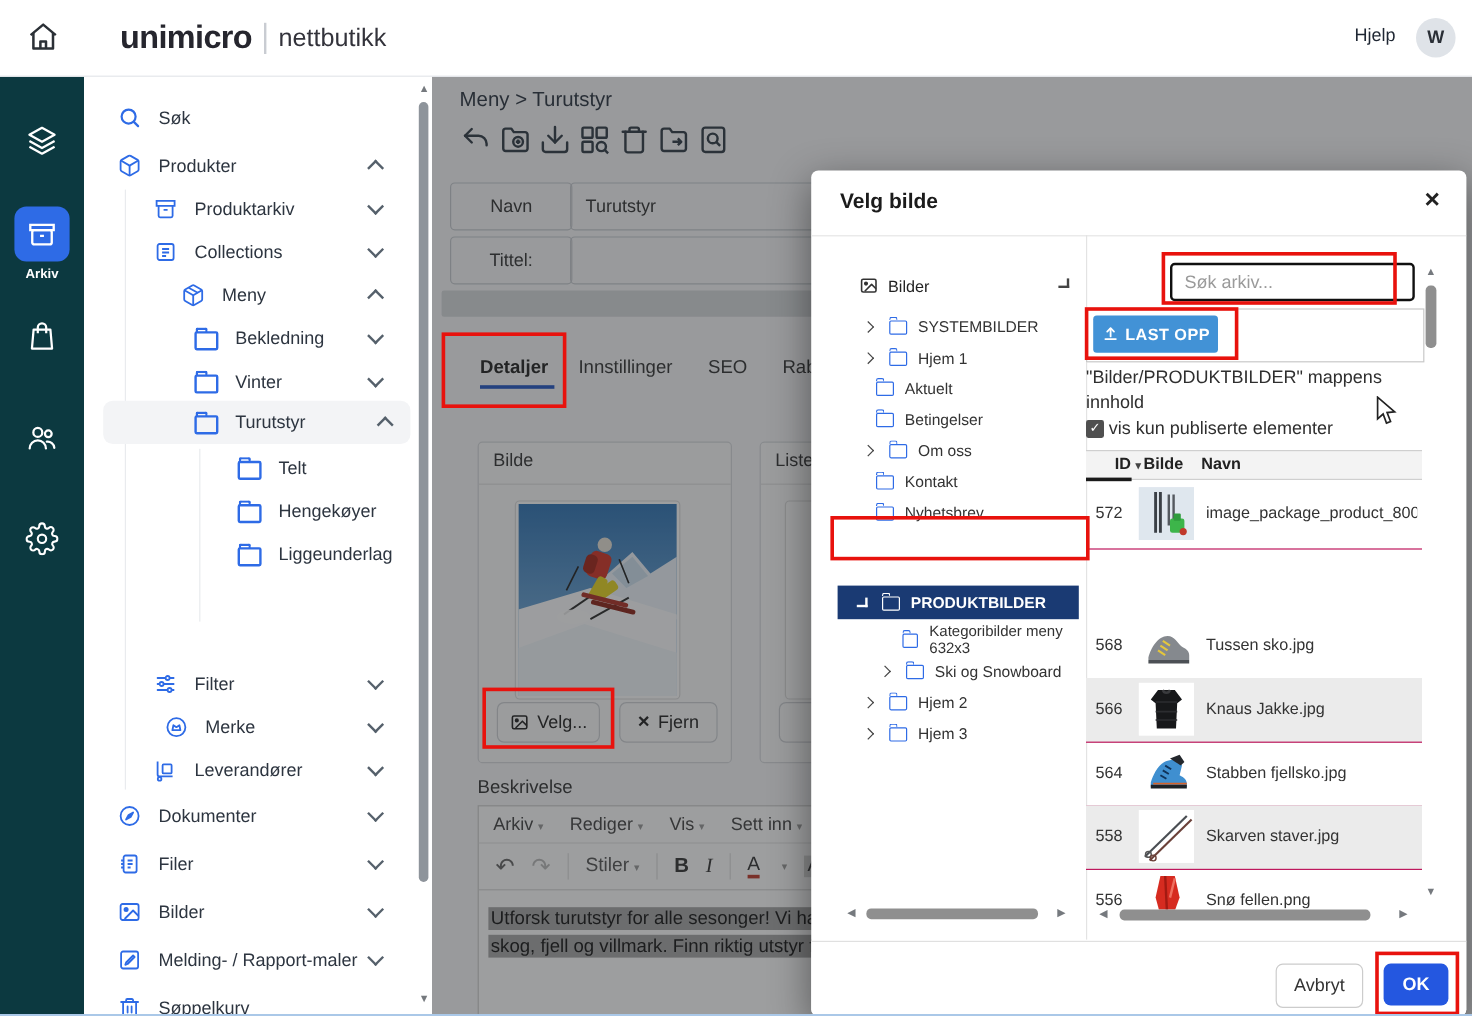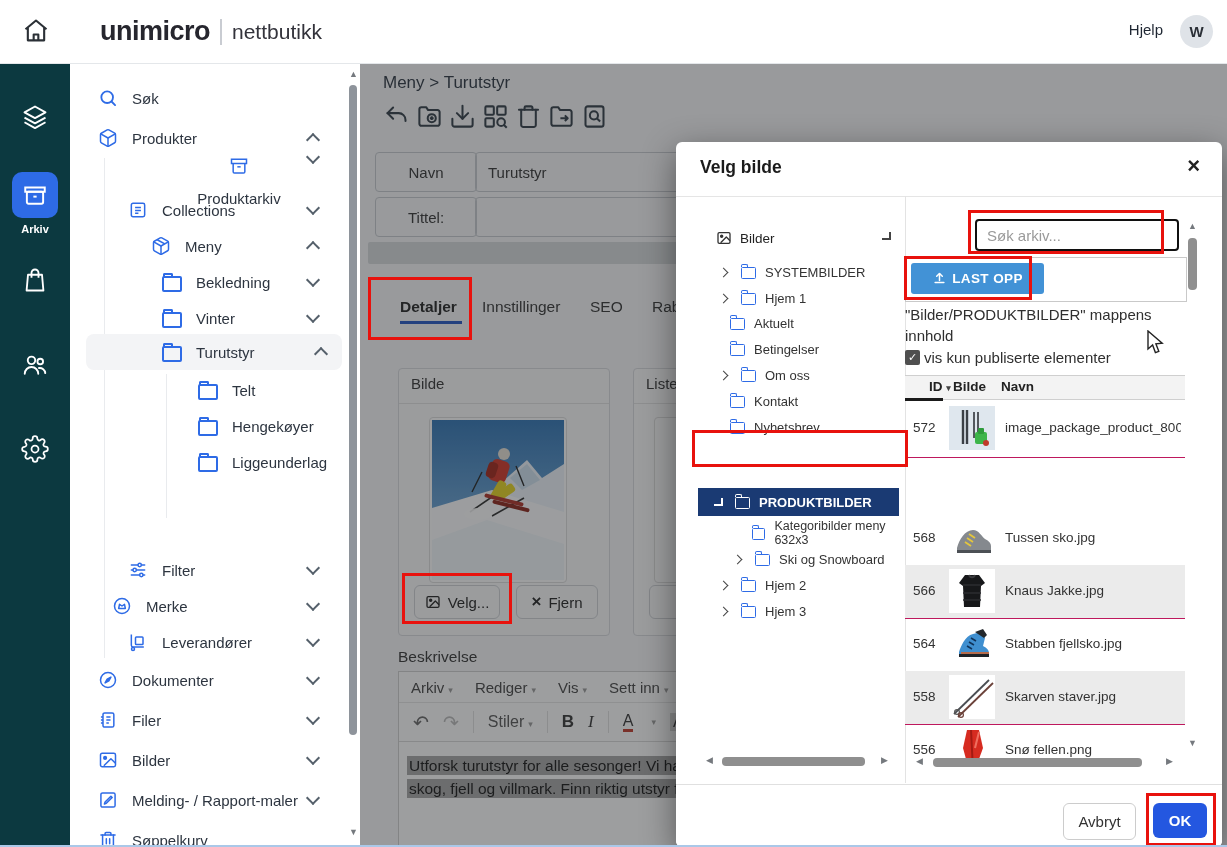--- a/index.html
+++ b/index.html
@@ -59,21 +59,21 @@
   .titem{position:absolute;height:26px;display:flex;align-items:center;font-size:13px;color:#333;cursor:pointer;}
   .tchev{width:6px;height:6px;border-right:1.7px solid #444;border-bottom:1.7px solid #444;transform:rotate(-45deg);margin-right:14px;}
   .tfold{position:relative;width:13px;height:10px;border:1.7px solid #2e6be6;border-radius:1.5px;margin-right:9px;margin-top:2px;}
   .tfold::before{content:'';position:absolute;top:-4px;left:-1px;width:5px;height:2px;border:1.7px solid #2e6be6;border-bottom:none;border-radius:2px 2px 0 0;}
   .tfold.white,.tfold.white::before{border-color:#fff;}
   .corner{width:7px;height:6px;border-right:2px solid #444;border-bottom:2px solid #444;}
   .sel-row{position:absolute;left:22px;top:292px;width:185px;height:28px;background:#1a3a73;display:flex;align-items:center;padding-left:16px;color:#fff;font-weight:bold;font-size:13px;cursor:pointer;}
   .srch{position:absolute;left:299px;top:77px;width:180px;height:28px;border:2px solid #101010;border-radius:4px;font-size:15px;padding:0 10px;color:#333;font-family:"Liberation Sans",sans-serif;}
   .srch::placeholder{color:#9a9a9a;}
   .uprow{position:absolute;left:229px;top:115px;width:280px;height:43px;border:1px solid #c9c9c9;background:#fff;}
-  .upbtn{position:absolute;left:235px;top:121px;width:133px;height:31px;background:#4292d6;border-radius:3px;color:#fff;font-weight:bold;font-size:13.5px;letter-spacing:.4px;display:flex;align-items:center;justify-content:center;gap:5px;cursor:pointer;}
+  .upbtn{position:absolute;left:235px;top:121px;width:104px;height:31px;background:#4292d6;border-radius:3px;color:#fff;font-weight:bold;font-size:13.5px;letter-spacing:.4px;display:flex;align-items:center;justify-content:center;gap:5px;cursor:pointer;}
   .minfo{position:absolute;left:229px;top:162px;width:252px;font-size:15px;color:#2f2f2f;line-height:21px;}
   .chkrow{position:absolute;left:229px;top:207px;display:flex;align-items:center;font-size:15px;color:#2f2f2f;}
   .chk{width:15px;height:15px;background:#4f4f4f;border-radius:2px;color:#fff;font-size:11px;line-height:15px;text-align:center;margin-right:4px;}
   .mtable{position:absolute;left:229px;top:233px;width:280px;}
   .thead{position:absolute;left:0;top:0;width:280px;height:23px;background:#f3f3f3;border-top:1px solid #cfcfcf;border-bottom:1px solid #cfcfcf;font-size:13.5px;font-weight:bold;color:#222;}
   .sortline{position:absolute;left:0;top:22px;width:38px;height:3px;background:#1a1a1a;}
   .rows{position:absolute;left:0;top:25px;width:280px;height:358px;overflow:hidden;}
   .trow{position:absolute;left:0;width:280px;height:53px;border-bottom:1px solid #be185d;cursor:pointer;}
   .trow.alt{background:#ebebeb;}
   .trow .rid{position:absolute;left:8px;top:18px;font-size:13.5px;color:#333;}
@@ -165,21 +165,21 @@
       <span class="ni">
           <svg viewBox="0 0 24 24" width="20" height="20" fill="none" stroke="currentColor" stroke-width="1.8" stroke-linejoin="round">
             <path d="M21 16V8a2 2 0 0 0-1-1.73l-7-4a2 2 0 0 0-2 0l-7 4A2 2 0 0 0 3 8v8a2 2 0 0 0 1 1.73l7 4a2 2 0 0 0 2 0l7-4A2 2 0 0 0 21 16z"></path>
             <path d="M3.27 6.96 12 12.01l8.73-5.05"></path>
             <path d="M12 22.08V12"></path>
           </svg>
         </span>
       <span>Produkter</span>
       <span class="chv up"></span>
     </div>
-    <div class="nitem" style="top:93px;padding-left:58px;flex-direction:column;">
+    <div class="nitem" style="top:93px;padding-left:58px;">
       <span class="ni">
           <svg viewBox="0 0 24 24" width="20" height="20" fill="none" stroke="currentColor" stroke-width="1.8">
             <path d="M3 4h18v5H3z"></path>
             <path d="M5 9v10a1.5 1.5 0 0 0 1.5 1.5h11A1.5 1.5 0 0 0 19 19V9"></path>
             <path d="M10 13h4"></path>
           </svg>
         </span>
       <span>Produktarkiv</span>
       <span class="chv down"></span>
     </div>
@@ -237,21 +237,21 @@
           <svg viewBox="0 0 24 24" width="20" height="20" fill="none" stroke="currentColor" stroke-width="1.8" stroke-linecap="round">
             <path d="M4 6h16M4 12h16M4 18h16"></path>
             <circle cx="14" cy="6" r="2" fill="#fff"></circle>
             <circle cx="8" cy="12" r="2" fill="#fff"></circle>
             <circle cx="16" cy="18" r="2" fill="#fff"></circle>
           </svg>
         </span>
       <span>Filter</span>
       <span class="chv down"></span>
     </div>
-    <div class="nitem" style="top:525px;padding-left:42px;">
+    <div class="nitem" style="top:525px;padding-left:67px;">
       <span class="ni">
           <svg viewBox="0 0 24 24" width="20" height="20" fill="none" stroke="currentColor" stroke-width="1.8" stroke-linejoin="round">
             <circle cx="12" cy="12" r="9"></circle>
             <path d="M8 15l1-5 3 2 3-2 1 5z"></path>
           </svg>
         </span>
       <span>Merke</span>
       <span class="chv down"></span>
     </div>
     <div class="nitem" style="top:561px;padding-left:58px;">

